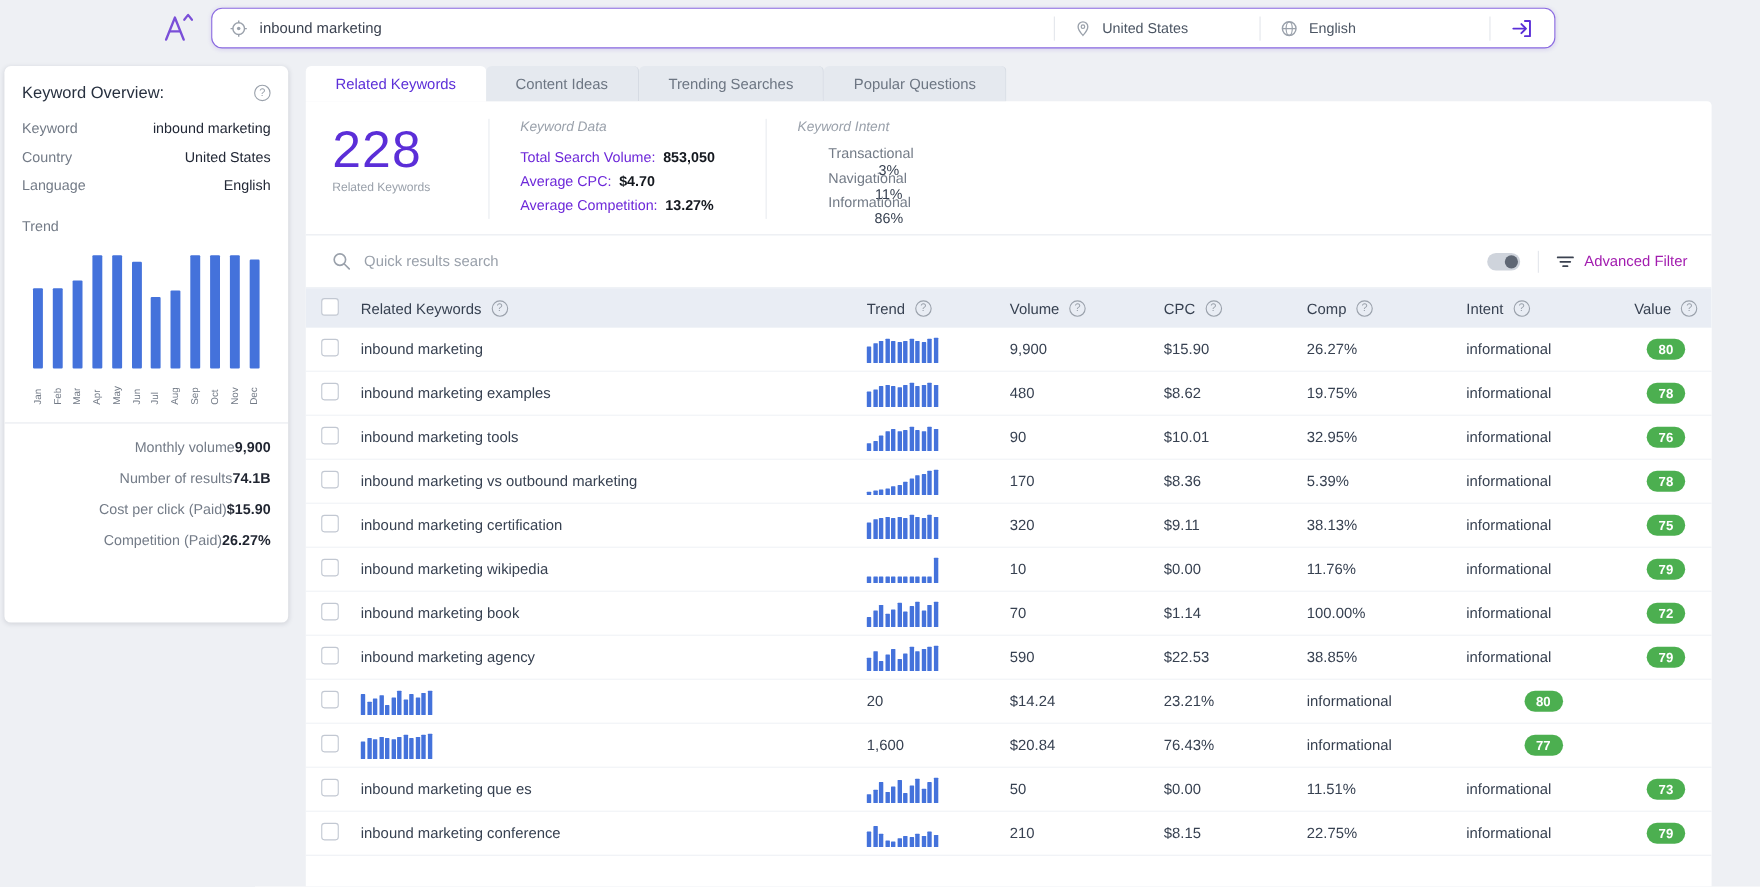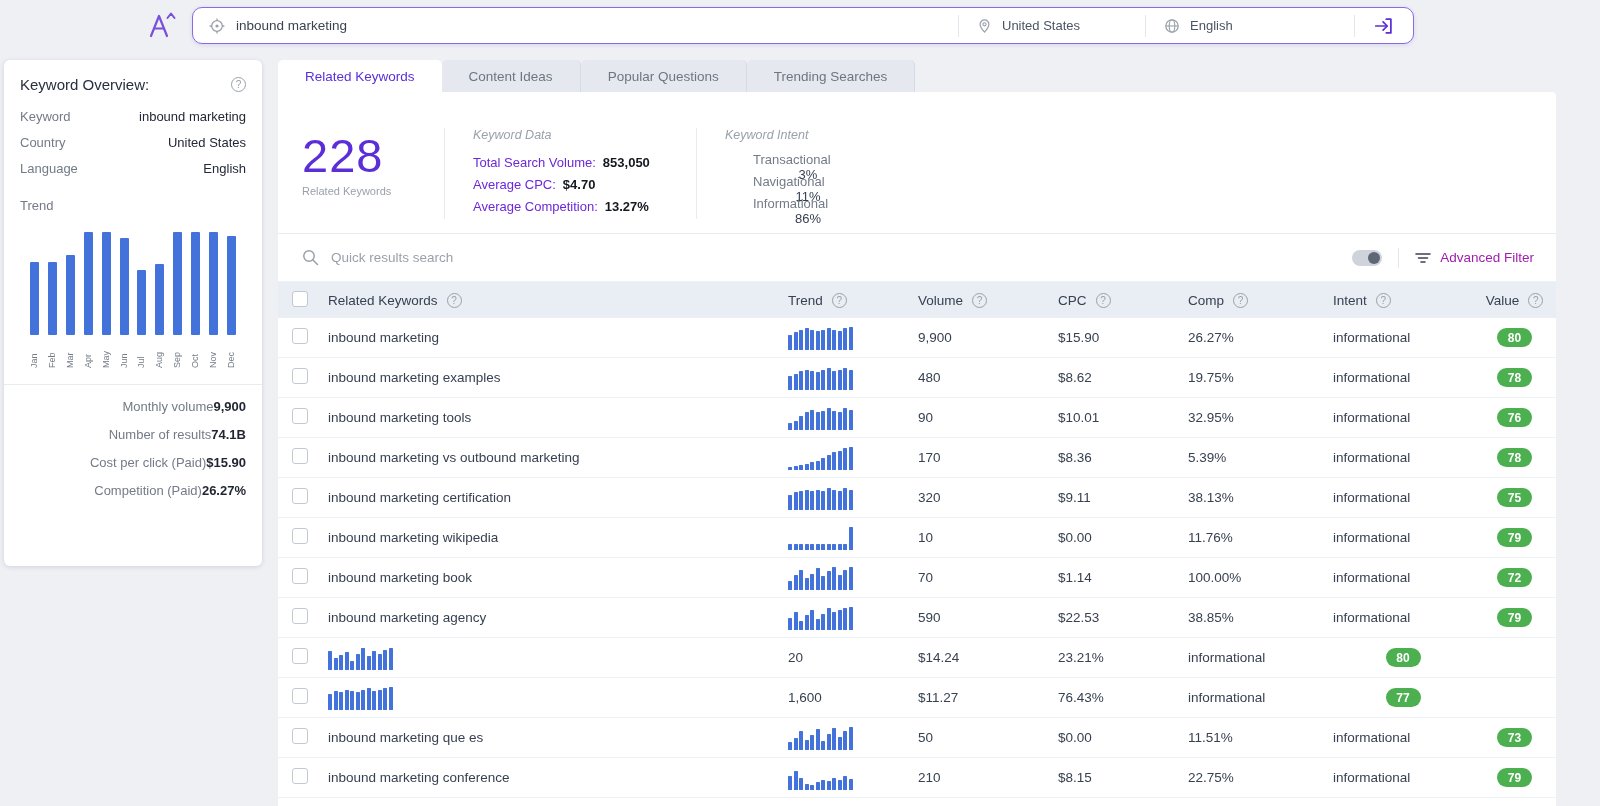--- a/index.html
+++ b/index.html
@@ -66,21 +66,21 @@
   .main { position: absolute; left: 278px; top: 60px; width: 1278px; height: 746px; }
   .tabs { display: flex; height: 32px; }
   .tab {
     padding: 0 27px; display: flex; align-items: center; font-size: 13.5px;
     background: #e5e9ef; color: #6d7683; border-right: 1px solid #d6dbe3;
     border-radius: 5px 5px 0 0; cursor: pointer; white-space: nowrap;
   }
   .tab.active { background: #fff; color: var(--accent); border-right: none; }
   .panel { background: #fff; height: 714px; border-radius: 0 4px 0 0; overflow: hidden; }
 
-  .summary { display: flex; padding: 16px 0 14px 24px; min-height: 122px; border-bottom: 1px solid #e7eaef; margin-top: 20px; }
+  .summary { display: flex; padding: 16px 0 14px 24px; min-height: 122px; border-bottom: 1px solid #e7eaef; }
   .count-block { width: 128px; padding-top: 4px; }
   .big-count { font-size: 47px; line-height: 1; color: var(--accent); font-weight: 500; letter-spacing: 1px; }
   .count-label { font-size: 11px; color: #9aa1ab; margin-top: 6px; }
   .block-title { font-size: 12.5px; font-style: italic; color: #9aa1ab; margin-bottom: 10px; }
   .kd-block { border-left: 1px solid #e8ebf0; padding-left: 28px; margin-left: 14px; width: 252px; }
   .kd-row { display: flex; align-items: baseline; gap: 7px; line-height: 22px; }
   .kd-label { font-size: 13px; color: #6d28d9; }
   .kd-value { font-size: 13px; color: #14181f; font-weight: bold; }
   .ki-block { border-left: 1px solid #e8ebf0; padding-left: 28px; }
   .ki-row { display: flex; align-items: center; height: 22px; flex-direction: column; }
@@ -290,22 +290,22 @@
         <span class="stat-label">Competition (Paid)</span>
         <span class="stat-value">26.27%</span>
       </div>
     </div>
 </div>
 
 <div class="main">
   <div class="tabs" id="tabs">
       <div class="tab active">Related Keywords</div>
       <div class="tab">Content Ideas</div>
+      <div class="tab">Trending Searches</div>
       <div class="tab">Popular Questions</div>
-      <div class="tab">Trending Searches</div>
     </div>
   <div class="panel">
 
     <div class="summary">
       <div class="count-block">
         <div class="big-count">228</div>
         <div class="count-label">Related Keywords</div>
       </div>
       <div class="kd-block">
         <div class="block-title">Keyword Data</div>
@@ -643,21 +643,21 @@
               <i style="height: 19px;"></i>
               <i style="height: 18px;"></i>
               <i style="height: 20px;"></i>
               <i style="height: 22px;"></i>
               <i style="height: 19px;"></i>
               <i style="height: 20px;"></i>
               <i style="height: 22px;"></i>
               <i style="height: 23px;"></i>
             </span></div>
           <div class="cell">1,600</div>
-          <div class="cell">$11.27</div>
+          <div class="cell">$20.84</div>
           <div class="cell">76.43%</div>
           <div class="cell">informational</div>
           <div class="cell c-value">
             <span class="badge">77</span>
           </div>
         </div>
         <div class="t-row t-grid">
           <div class="cell"><span class="checkbox"></span></div>
           <div class="cell c-kw">inbound marketing que es</div>
           <div class="cell"><span class="spark">

